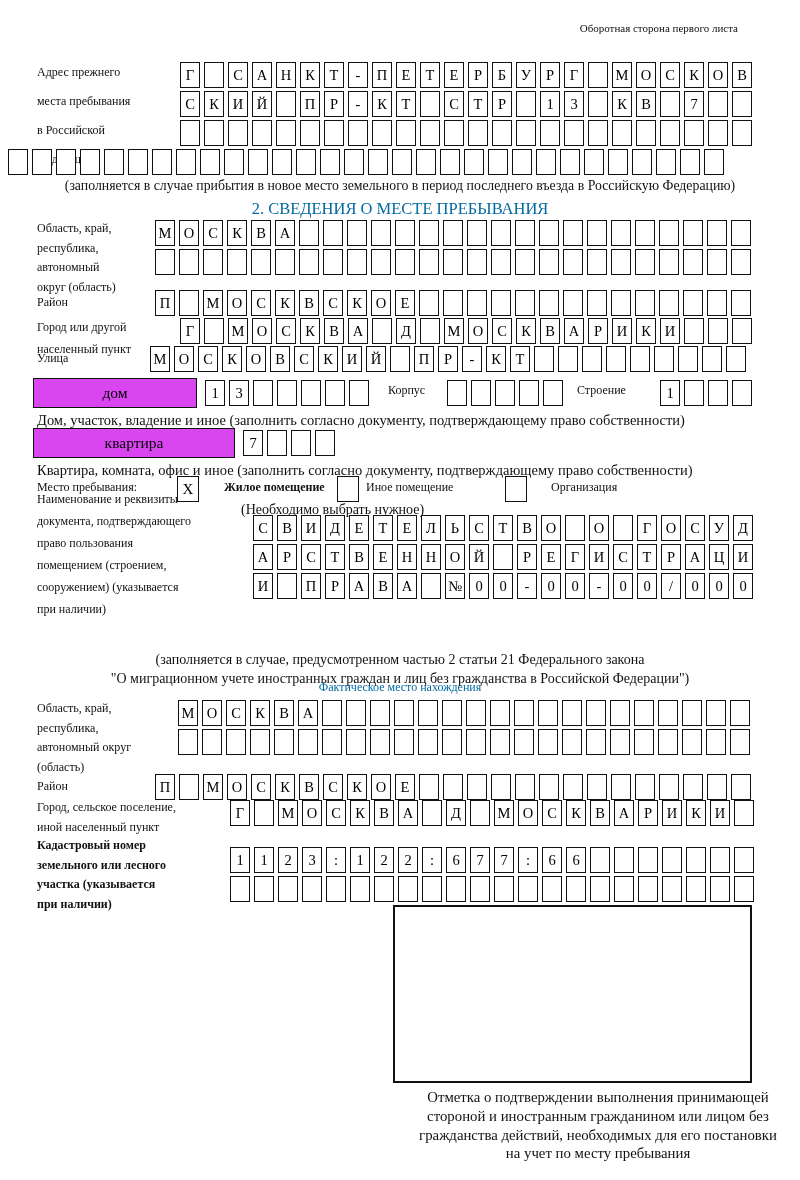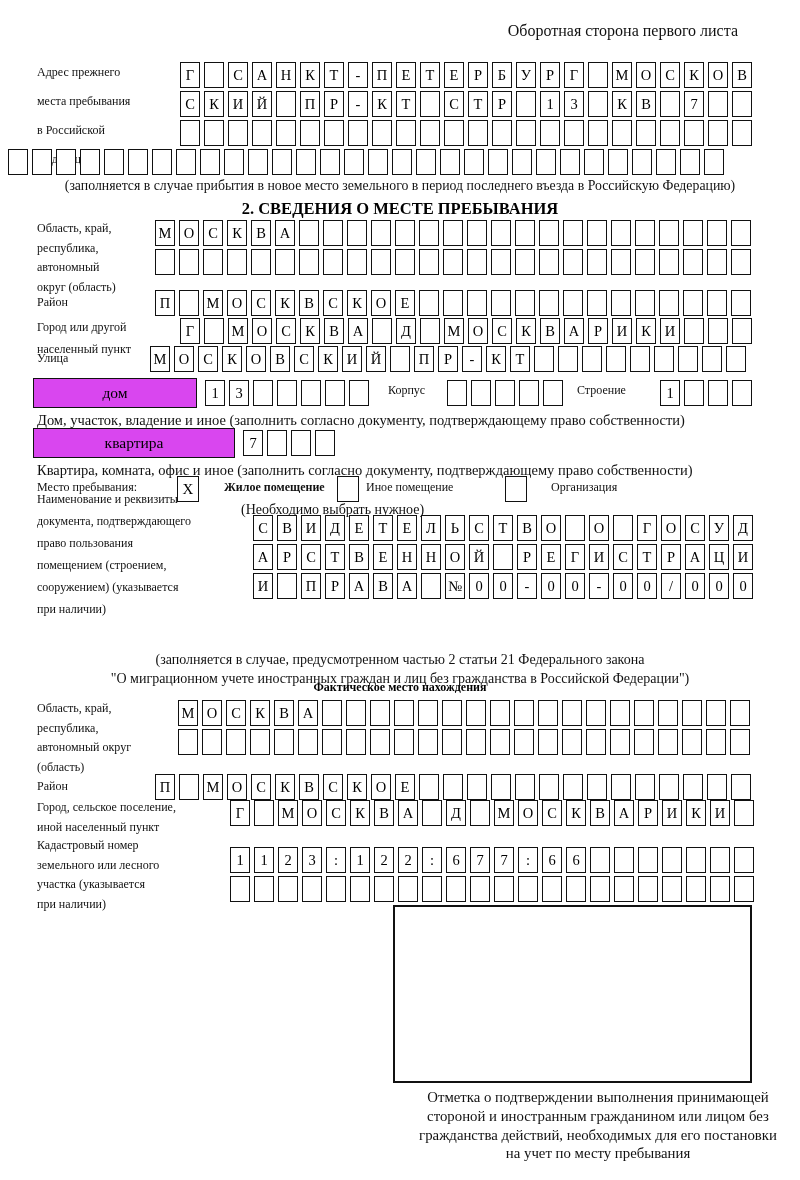--- a/index.html
+++ b/index.html
@@ -9,35 +9,35 @@
   .cells{display:flex;gap:4px;}
   .cell{box-sizing:border-box;width:20px;height:26px;border:1.6px solid #111;
         display:flex;align-items:center;justify-content:center;
         font-size:14.5px;line-height:1;background:#fff;}
   .label{font-size:12px;color:#111;white-space:pre-line;}
   .lh29{line-height:29px;}
   .lh22{line-height:22px;}
   .lh19{line-height:19.5px;}
   .note{font-size:13.8px;color:#111;}
   .center{left:0;right:0;text-align:center;}
-  .heading{font-weight:bold;font-size:16.5px;color:#000000;}
+  .heading{font-weight:normal;font-size:16.5px;color:#0369a1;}
   .boxfield{box-sizing:border-box;border:1.7px solid #111;height:30px;background:#d946ef;
             display:flex;align-items:center;justify-content:center;font-size:15.5px;}
   .checkbox{box-sizing:border-box;width:22px;height:26px;border:1.6px solid #111;
             display:flex;align-items:center;justify-content:center;font-size:15px;background:#fff;}
   .bigbox{box-sizing:border-box;border:2px solid #111;background:#fff;}
   .caption{font-size:14.8px;line-height:18.8px;text-align:center;white-space:pre-line;color:#111;}
   .small-label{font-size:15.5px;color:#111;}
 </style>
 </head>
 <body>
 
 <div class="page">
 
-  <div class="abs small-label" style="top:22px;right:62px;font-size:16px;">Оборотная сторона первого листа</div>
+  <div class="abs small-label" style="top:22px;right:62px;font-size:11px;">Оборотная сторона первого листа</div>
 
   <div class="abs label lh29" style="top:58px;left:37px;width:145px;">Адрес прежнего
 места пребывания
 в Российской
 Федерации</div>
   <div class="abs cells" style="top:62px;left:180px;">
       <span class="cell">Г</span>
       <span class="cell"></span>
       <span class="cell">С</span>
       <span class="cell">А</span>
@@ -527,21 +527,21 @@
       <span class="cell">К</span>
       <span class="cell">В</span>
       <span class="cell">А</span>
       <span class="cell">Р</span>
       <span class="cell">И</span>
       <span class="cell">К</span>
       <span class="cell">И</span>
       <span class="cell"></span>
     </div>
 
-  <div class="abs label lh19" style="top:836px;left:37px;width:185px;">Кадастровый номер
+  <div class="abs label lh19" style="top:836px;left:37px;width:185px;font-weight:bold;">Кадастровый номер
 земельного или лесного
 участка (указывается
 при наличии)</div>
   <div class="abs cells" style="top:847px;left:230px;">
       <span class="cell">1</span>
       <span class="cell">1</span>
       <span class="cell">2</span>
       <span class="cell">3</span>
       <span class="cell">:</span>
       <span class="cell">1</span>

